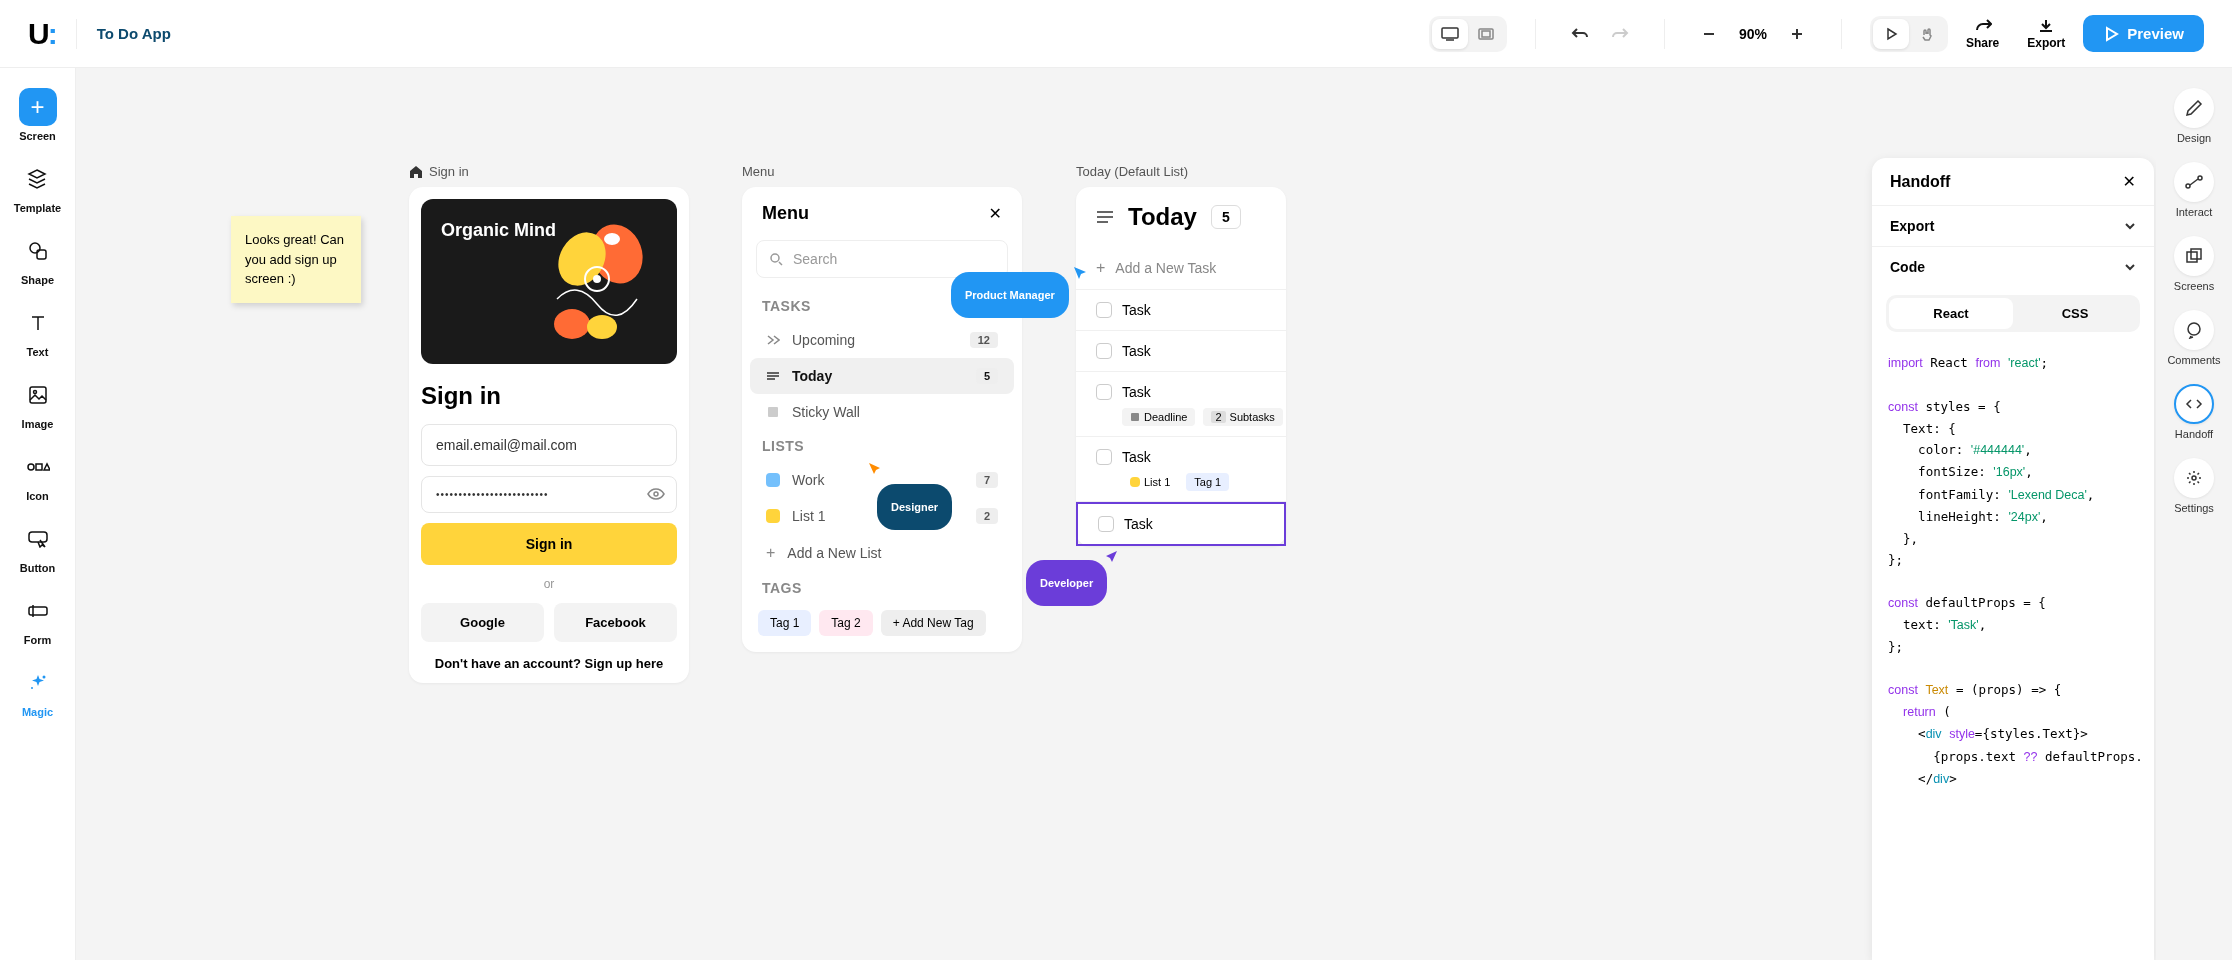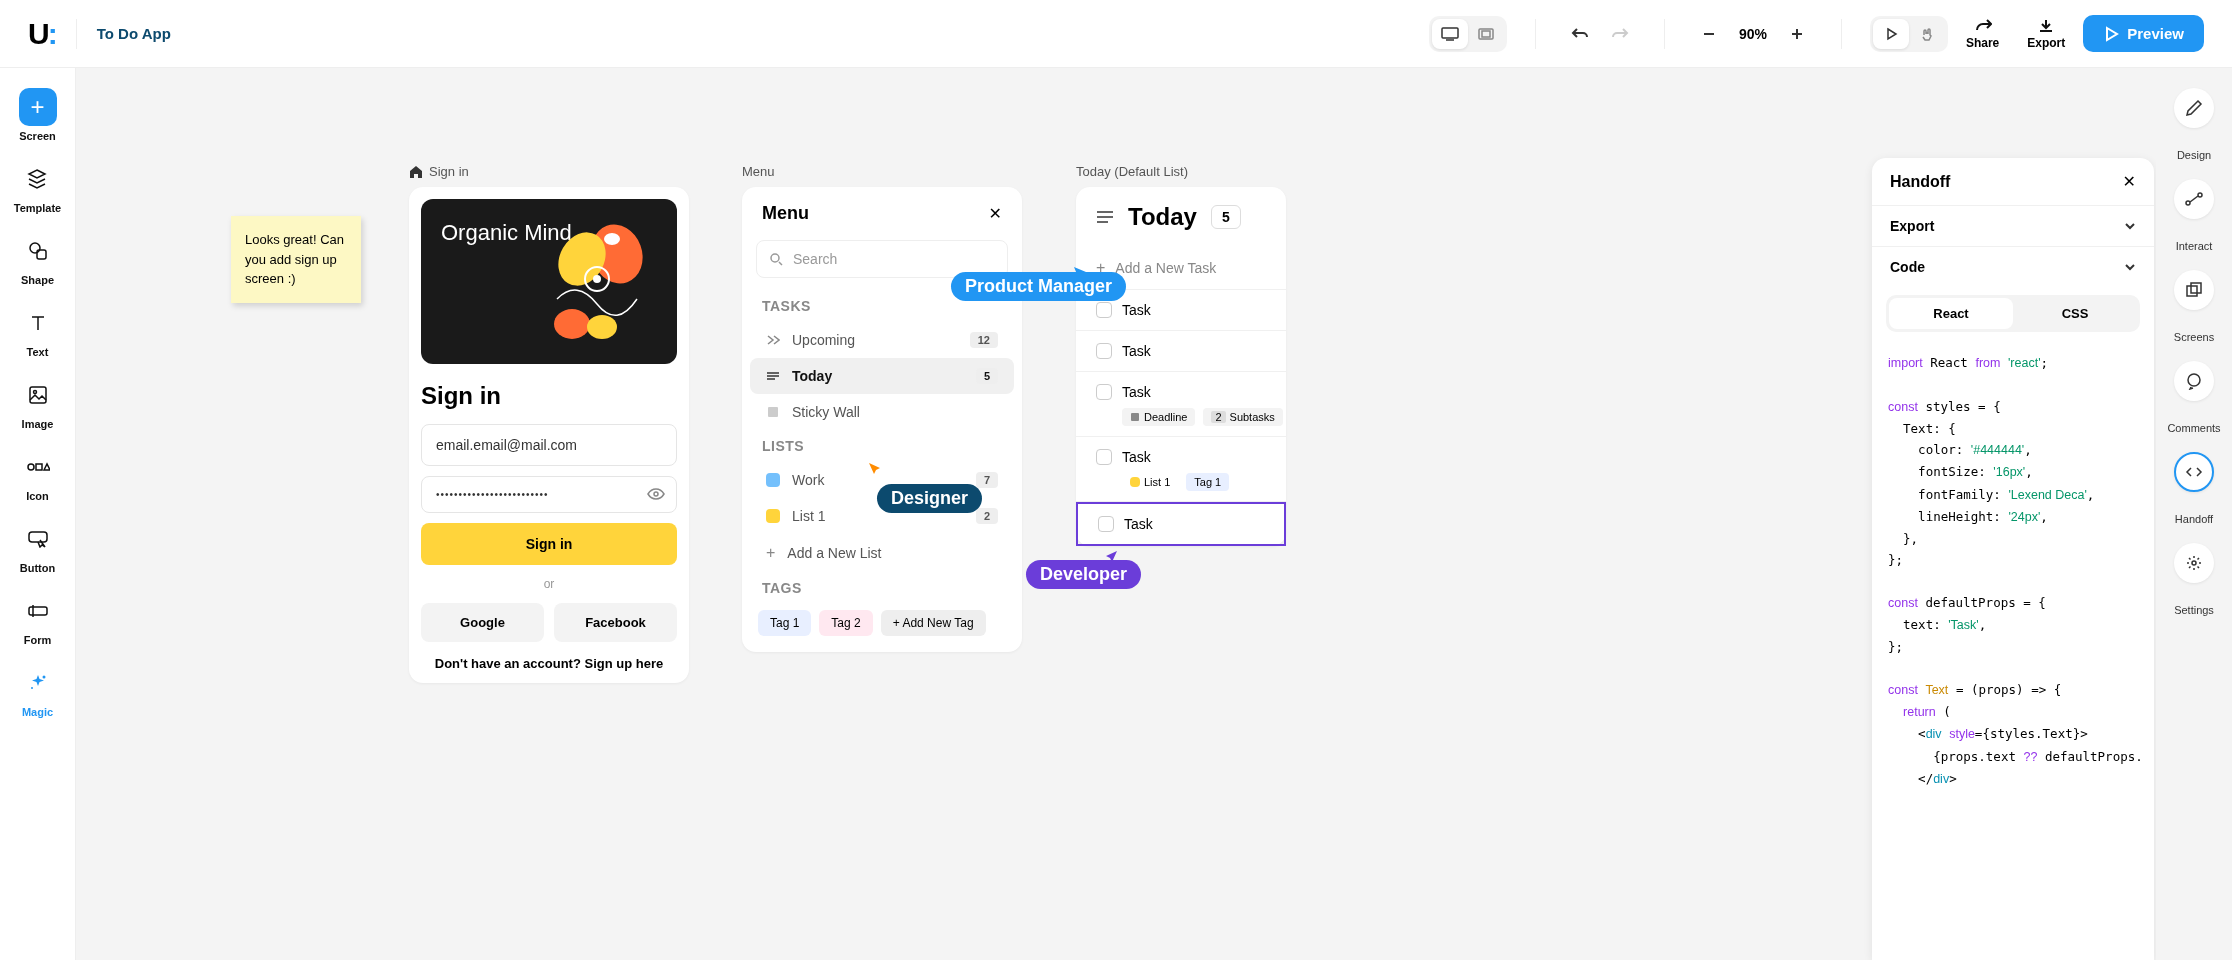--- a/index.html
+++ b/index.html
@@ -25,21 +25,21 @@
 .tool-icon{width:38px;height:38px;display:flex;align-items:center;justify-content:center;border-radius:10px;font-size:18px}
 .tool-icon.add{background:#2196f3;color:#fff;font-size:24px;font-weight:300}
 .tool-label{font-size:11px;font-weight:600;color:#111}
 .tool.magic .tool-label{color:#2196f3}
 .canvas{flex:1;position:relative;overflow:hidden;background:#f4f4f4}
 .sticky-note{position:absolute;left:155px;top:148px;width:130px;background:#fdf8c4;padding:14px;font-size:13px;line-height:1.5;box-shadow:2px 3px 6px rgba(0,0,0,0.15)}
 .artboard{position:absolute}
 .artboard-label{font-size:13px;color:#555;margin-bottom:8px;display:flex;align-items:center;gap:6px}
 .card{background:#fff;border-radius:14px;box-shadow:0 1px 3px rgba(0,0,0,0.05)}
 .signin-hero{background:#1a1a1a;color:#fff;border-radius:12px;padding:20px;margin-bottom:18px;height:165px;position:relative;overflow:hidden}
-.signin-hero h3{font-size:22px;font-weight:400;line-height:1.3}
+.signin-hero h3{font-size:18px;font-weight:700;line-height:1.3}
 .signin-title{font-size:24px;font-weight:800;margin-bottom:14px}
 .input{width:100%;border:1px solid #e5e5e5;border-radius:8px;padding:12px 14px;font-size:14px;margin-bottom:10px;color:#333}
 .input-wrap{position:relative}
 .eye-icon{position:absolute;right:12px;top:11px;color:#888}
 .primary-btn{width:100%;background:#ffd43b;border:none;padding:13px;font-size:14px;font-weight:700;border-radius:8px;cursor:pointer}
 .or-sep{text-align:center;font-size:12px;color:#999;margin:12px 0}
 .social-row{display:flex;gap:10px;margin-bottom:14px}
 .social-btn{flex:1;background:#f3f3f3;border:none;padding:12px;font-size:13px;font-weight:600;border-radius:8px;cursor:pointer}
 .signup-link{text-align:center;font-size:13px;font-weight:600}
 .menu-header{display:flex;align-items:center;justify-content:space-between;padding:16px 20px}
@@ -54,32 +54,32 @@
 .tag-chip{background:#eef;padding:6px 12px;border-radius:6px;font-size:12px;font-weight:500;cursor:pointer}
 .today-header{display:flex;align-items:center;gap:14px;padding:16px 20px}
 .today-title{font-size:24px;font-weight:800}
 .today-count{border:1px solid #ddd;padding:3px 10px;border-radius:6px;font-size:14px;font-weight:600}
 .add-task{display:flex;align-items:center;gap:10px;padding:12px 20px;color:#888;font-size:14px;border-bottom:1px solid #f0f0f0}
 .task-row{display:flex;align-items:center;gap:10px;padding:12px 20px;border-bottom:1px solid #f0f0f0;font-size:14px}
 .checkbox{width:16px;height:16px;border:1.5px solid #ccc;border-radius:4px}
 .task-meta{display:flex;gap:8px;padding:4px 20px 10px 46px;font-size:11px}
 .meta-chip{background:#f3f3f3;padding:3px 8px;border-radius:4px;display:flex;align-items:center;gap:4px}
 .task-selected{border:2px solid #6b3dd9}
-.cursor-tag{position:absolute;padding:4px 14px;border-radius:18px;font-size:18px;font-weight:600;color:#fff;display:flex;align-items:center}
+.cursor-tag{position:absolute;padding:17px 14px;border-radius:18px;font-size:11px;font-weight:600;color:#fff;display:flex;align-items:center}
 .handoff-panel{position:absolute;right:78px;top:90px;width:282px;bottom:0;background:#fff;border-radius:14px 14px 0 0;box-shadow:0 2px 10px rgba(0,0,0,0.08);display:flex;flex-direction:column;overflow:hidden}
 .panel-header{display:flex;align-items:center;justify-content:space-between;padding:14px 18px}
 .panel-title{font-size:16px;font-weight:800}
 .panel-section{display:flex;align-items:center;justify-content:space-between;padding:12px 18px;font-size:14px;font-weight:700;border-top:1px solid #f0f0f0;cursor:pointer}
 .code-tabs{display:flex;background:#f3f3f3;border-radius:10px;margin:8px 14px;padding:3px}
 .code-tab{flex:1;text-align:center;padding:8px;font-size:13px;font-weight:700;border-radius:8px;cursor:pointer}
 .code-tab.active{background:#fff}
 .code-area{flex:1;padding:12px 16px;font-family:'Menlo',monospace;font-size:12.5px;line-height:1.7;overflow:auto;white-space:pre}
 .k-import{color:#9333ea}.k-from{color:#9333ea}.k-str{color:#059669}.k-const{color:#9333ea}.k-tag{color:#0891b2}.k-attr{color:#9333ea}.k-ret{color:#9333ea}.k-name{color:#ca8a04}
 .right-toolbar{width:76px;background:#f4f4f4;display:flex;flex-direction:column;align-items:center;padding-top:20px;gap:18px}
-.rt-tool{display:flex;flex-direction:column;align-items:center;gap:21px;cursor:pointer}
+.rt-tool{display:flex;flex-direction:column;align-items:center;gap:4px;cursor:pointer}
 .rt-icon{width:40px;height:40px;background:#fff;border-radius:50%;display:flex;align-items:center;justify-content:center;box-shadow:0 1px 3px rgba(0,0,0,0.08)}
 .rt-icon.active{border:2px solid #2196f3}
 .rt-label{font-size:11px;font-weight:500;color:#333}
 .hero-blob{position:absolute}
 </style>
 </head>
 <body>
 
 <div class="app">
 

